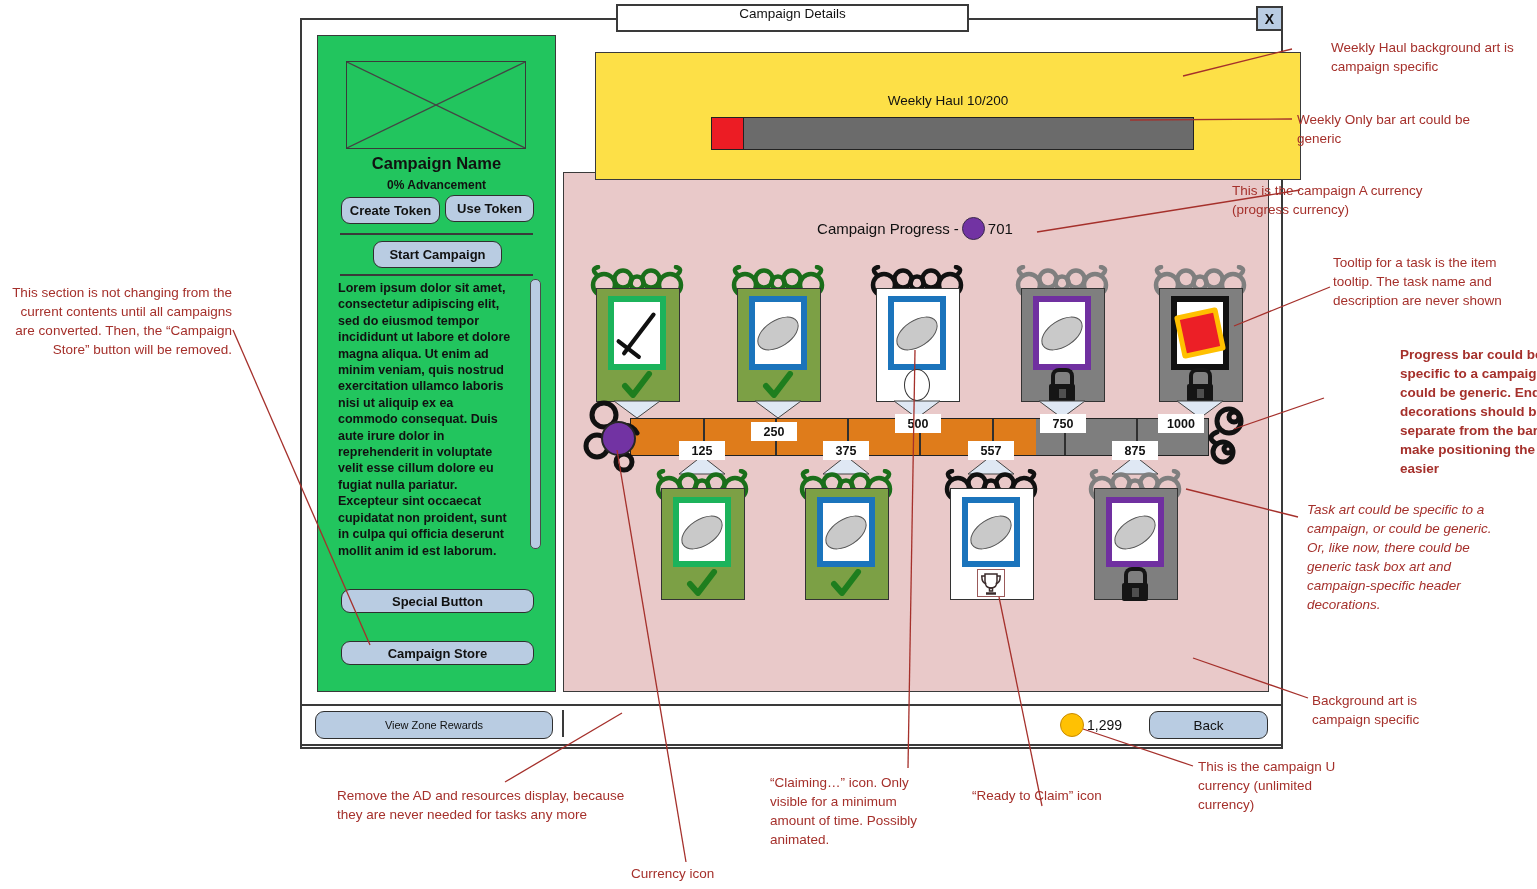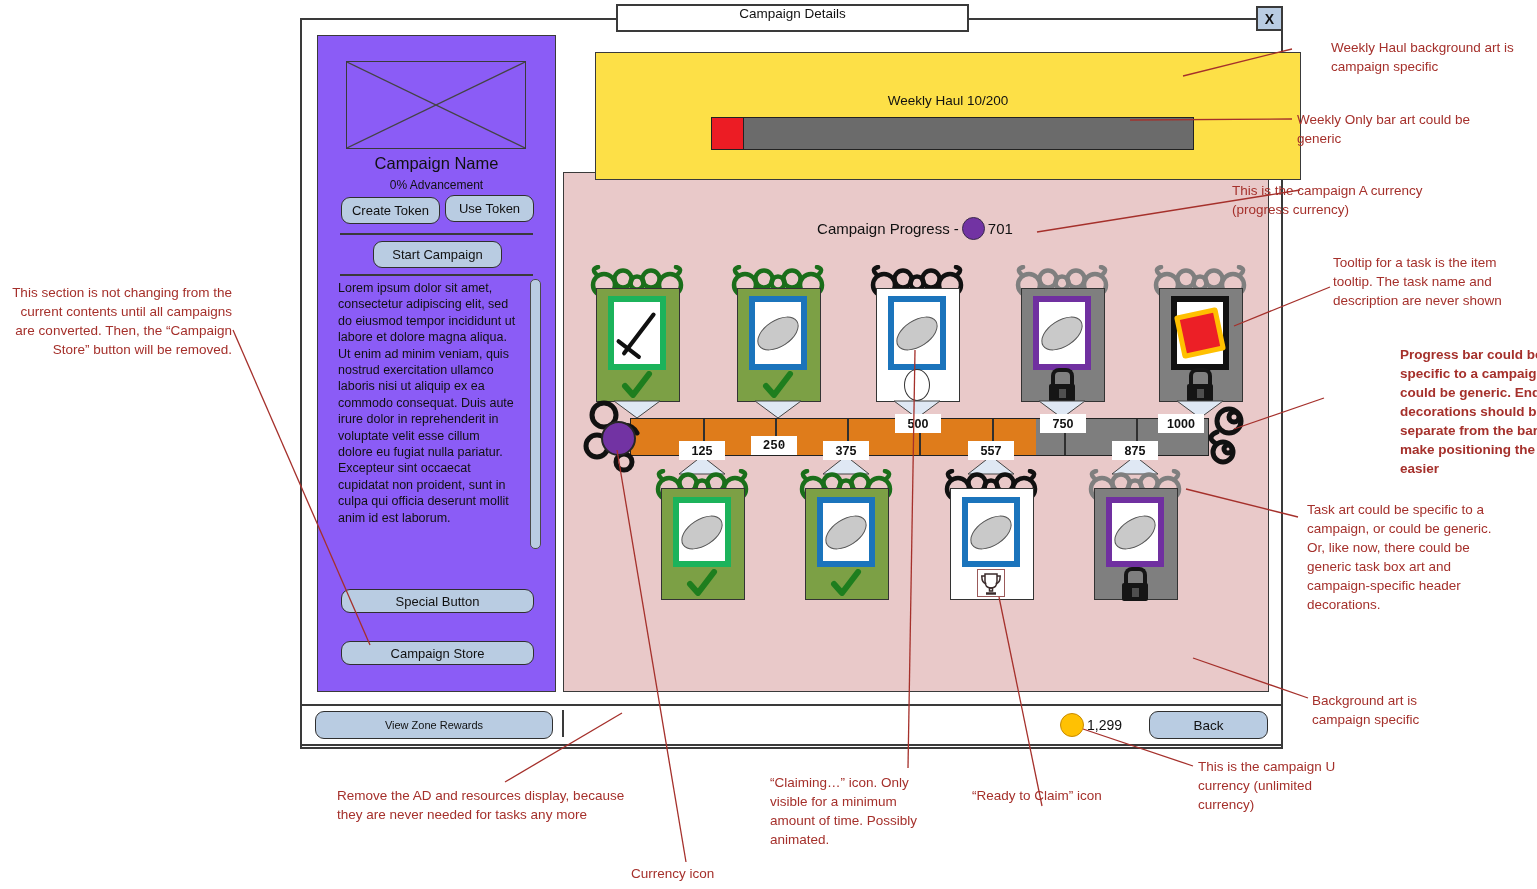--- a/index.html
+++ b/index.html
@@ -6,21 +6,21 @@
   .stage{position:relative;width:1537px;height:889px;overflow:hidden;
          font-family:"Liberation Sans",sans-serif;color:#111;background:#fff;}
   .abs{position:absolute;}
   
   .window{left:300px;top:18px;width:979px;height:727px;border:2px solid #3a3a3a;background:#fff;}
   .titlebox{left:616px;top:4px;width:349px;height:24px;background:#fff;border:2px solid #3a3a3a;
             display:flex;align-items:flex-start;justify-content:center;font-size:13.5px;z-index:20;}
   .closebtn{left:1256px;top:6px;width:23px;height:21px;background:#B9CCE2;border:2px solid #3a3a3a;
             display:flex;align-items:center;justify-content:center;font-weight:bold;font-size:14px;z-index:20;}
   
-  .leftpanel{left:317px;top:35px;width:237px;height:655px;background:#8b5cf6;border:1.5px solid #3a3a3a;z-index:5;}
+  .leftpanel{left:317px;top:35px;width:237px;height:655px;background:#22c55e;border:1.5px solid #3a3a3a;z-index:5;font-weight:bold;}
   .placeholder{left:28px;top:25px;width:178px;height:86px;border:1.3px solid #3a3a3a;}
   .cname{left:0;top:118px;width:100%;text-align:center;font-size:16.5px;}
   .adv{left:0;top:142px;width:100%;text-align:center;font-size:12px;}
   .btn{background:#B9CCE2;border:1.2px solid #2f2f2f;border-radius:9px;display:flex;align-items:center;
        justify-content:center;font-size:13px;color:#111;position:absolute;}
   .divider{height:1.6px;background:#3a3a3a;}
   .lorem{left:20px;top:244px;width:178px;font-size:12.5px;line-height:16.4px;}
   .scrollthumb{left:212px;top:243px;width:9px;height:268px;background:#B9CCE2;border:1px solid #4a4a4a;border-radius:5px;}
   
   .haul{left:563px;top:52px;width:704px;height:126px;background:#fde047;border:1.5px solid #3a3a3a;z-index:5;margin-left:32px;}
@@ -275,21 +275,21 @@
     <div class="abs ptick" style="left:72px;"></div>
     <div class="abs ptick" style="left:144px;"></div>
     <div class="abs ptick" style="left:216px;"></div>
     <div class="abs ptick" style="left:288px;"></div>
     <div class="abs ptick" style="left:361px;"></div>
     <div class="abs ptick" style="left:433px;"></div>
     <div class="abs ptick" style="left:505px;"></div>
   </div>
 
   <div class="abs ticklabel" style="left:679px;top:441px;">125</div>
-  <div class="abs ticklabel" style="left:751px;top:436px;font-family:Liberation Mono, monospace;">250</div>
+  <div class="abs ticklabel" style="left:751px;top:422px;">250</div>
   <div class="abs ticklabel" style="left:823px;top:441px;">375</div>
   <div class="abs ticklabel" style="left:895px;top:414px;">500</div>
   <div class="abs ticklabel" style="left:968px;top:441px;">557</div>
   <div class="abs ticklabel" style="left:1040px;top:414px;">750</div>
   <div class="abs ticklabel" style="left:1112px;top:441px;">875</div>
   <div class="abs ticklabel" style="left:1158px;top:414px;">1000</div>
 
   <svg class="abs" width="70" height="74" style="left:582px;top:400px;color:#111;z-index:10;">
       <use href="#startscrib"></use>
     </svg>
@@ -405,21 +405,21 @@
       <line x1="915" y1="350" x2="908" y2="768"></line>
       <line x1="999" y1="597" x2="1042" y2="806"></line>
     </g>
   </svg>
 
   <div class="ann" style="left:1331px;top:38px;width:185px;">Weekly Haul background art is campaign specific</div>
   <div class="ann" style="left:1297px;top:110px;width:185px;">Weekly Only bar art could be generic</div>
   <div class="ann" style="left:1232px;top:181px;width:215px;">This is the campaign A currency (progress currency)</div>
   <div class="ann" style="left:1333px;top:253px;width:185px;">Tooltip for a task is the item tooltip. The task name and description are never shown</div>
   <div class="ann" style="left:1400px;top:345px;width:190px;font-weight:bold;">Progress bar could be specific to a campaign, or could be generic. End decorations should be separate from the bar to make positioning the ticks easier</div>
-  <div class="ann" style="left:1307px;top:500px;width:200px;">Task art could be specific to a campaign, or could be generic. Or, like now, there could be generic task box art and campaign-specific header decorations.</div>
+  <div class="ann" style="left:1307px;top:500px;width:200px;font-style:italic;">Task art could be specific to a campaign, or could be generic. Or, like now, there could be generic task box art and campaign-specific header decorations.</div>
   <div class="ann" style="left:1312px;top:691px;width:140px;">Background art is campaign specific</div>
   <div class="ann" style="left:1198px;top:757px;width:165px;">This is the campaign U currency (unlimited currency)</div>
   <div class="ann" style="left:6px;top:283px;width:226px;text-align:right;">This section is not changing from the current contents until all campaigns are converted. Then, the “Campaign Store” button will be removed.</div>
   <div class="ann" style="left:337px;top:786px;width:300px;">Remove the AD and resources display, because they are never needed for tasks any more</div>
   <div class="ann" style="left:631px;top:864px;width:110px;">Currency icon</div>
   <div class="ann" style="left:770px;top:773px;width:165px;">“Claiming…” icon. Only visible for a minimum amount of time. Possibly animated.</div>
   <div class="ann" style="left:972px;top:786px;width:170px;">“Ready to Claim” icon</div>
 
 </div>
 

